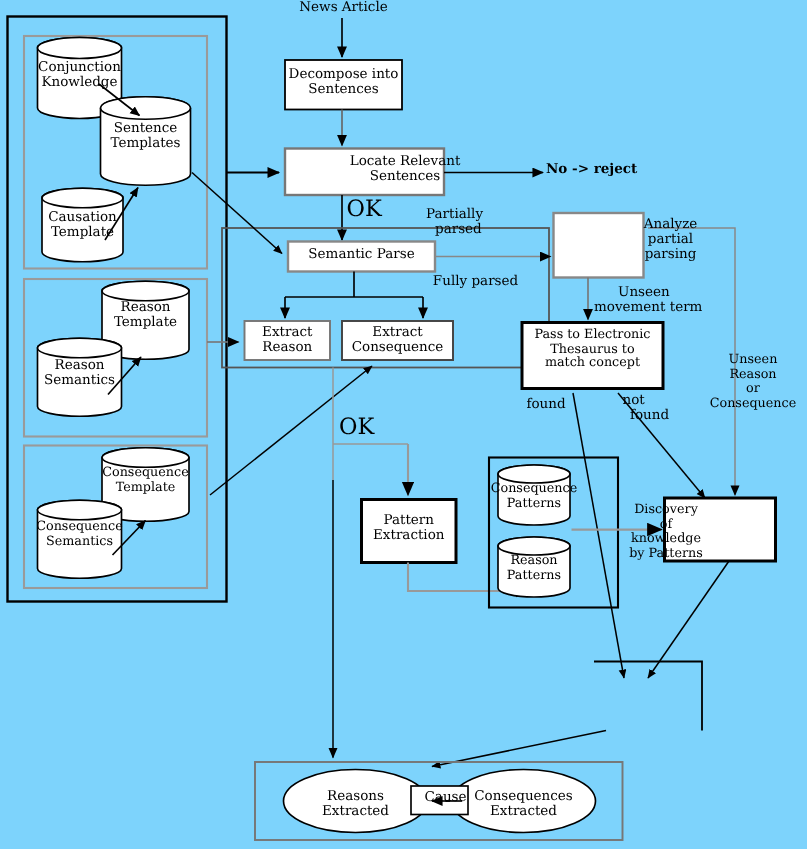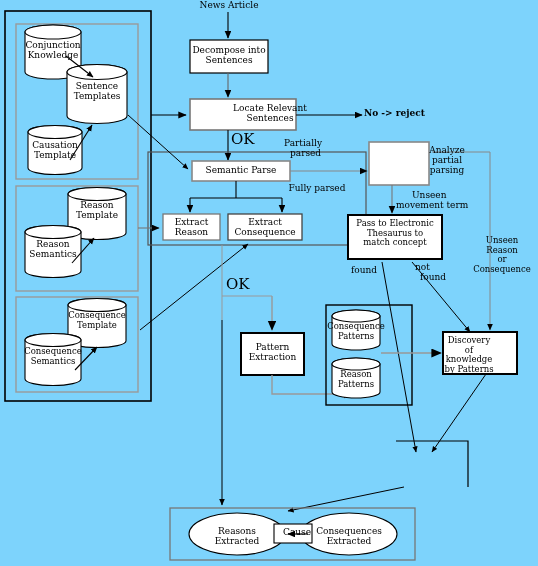--- a/index.html
+++ b/index.html
@@ -224,21 +224,21 @@
   </div>
   <div class="lbl f9" style="left:241px;top:342px;width:63px;">
     <div>Pattern</div>
     <div>Extraction</div>
   </div>
   <div class="lbl f85" style="left:348px;top:219px;width:94px;">
     <div>Pass to Electronic</div>
     <div>Thesaurus to</div>
     <div>match concept</div>
   </div>
-  <div class="lbl f85" style="left:443px;top:336px;width:52px;">
+  <div class="lbl f85" style="left:418px;top:336px;width:52px;">
     <div>Discovery</div>
     <div>of knowledge</div>
     <div>by Patterns</div>
   </div>
 
   <div class="lbl f9" style="left:197px;top:526px;width:80px;">
     <div>Reasons</div>
     <div>Extracted</div>
   </div>
   <div class="lbl f9" style="left:305px;top:526px;width:88px;">

